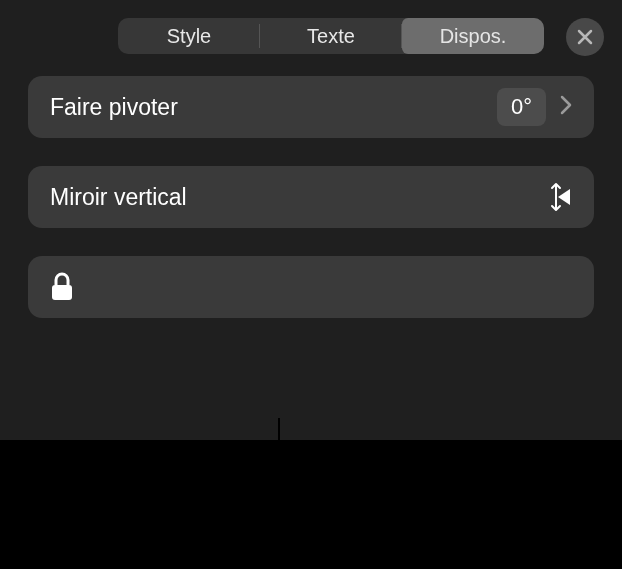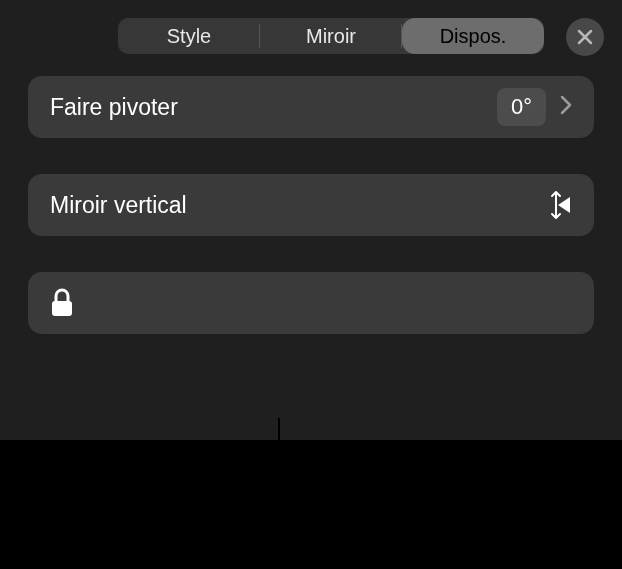--- a/index.html
+++ b/index.html
@@ -50,42 +50,42 @@
       content: "";
       position: absolute;
       right: 0;
       top: 6px;
       bottom: 6px;
       width: 1px;
       background: #555;
     }
     .segment.active {
       background: #6d6d6d;
-      border-radius: 13px;
-      color: #000000;
+      border-radius: 6px;
+      color: #e5e5e5;
       font-weight: 500;
     }
     .close-btn {
       width: 38px;
       height: 38px;
       border-radius: 50%;
       background: #484848;
       display: flex;
       align-items: center;
       justify-content: center;
       cursor: pointer;
     }
     .content {
       padding: 20px 28px 0 28px;
     }
     .group {
       background: #3a3a3a;
       border-radius: 14px;
       overflow: hidden;
-      margin-bottom: 36px;
+      margin-bottom: 28px;
     }
     .row {
       display: flex;
       align-items: center;
       justify-content: space-between;
       padding: 0 22px;
       height: 62px;
       color: #fff;
       font-size: 23px;
     }
@@ -132,21 +132,21 @@
       width: 100%;
     }
   </style>
 </head>
 <body>
 
 <div class="panel">
   <div class="tab-bar">
     <div class="segmented">
       <div class="segment divider">Style</div>
-      <div class="segment divider">Miroir</div>
+      <div class="segment divider">Texte</div>
       <div class="segment active">Dispos.</div>
     </div>
     <div class="close-btn">
       <span class="icon-slot">
         <svg width="16" height="16" viewBox="0 0 16 16">
             <path d="M2 2 L14 14 M14 2 L2 14" stroke="#b8b8b8" stroke-width="2.5" stroke-linecap="round"></path>
           </svg>
       </span>
     </div>
   </div>

